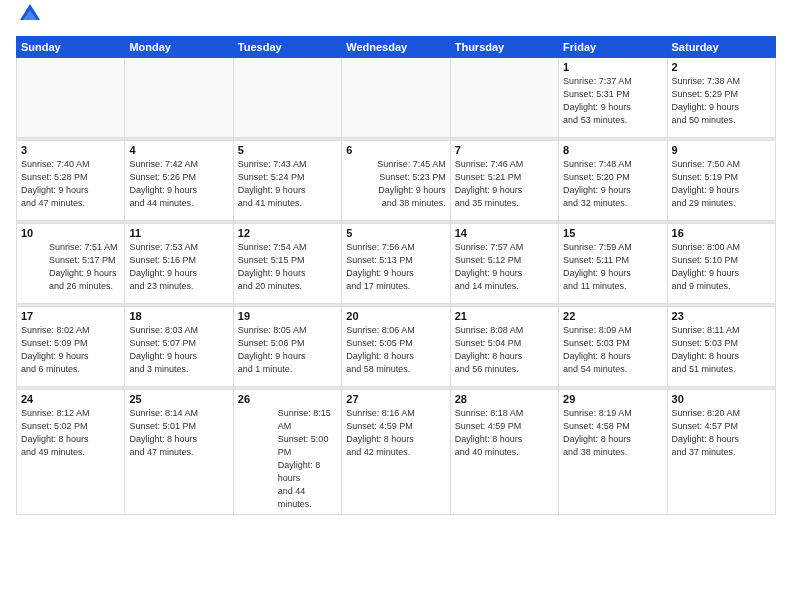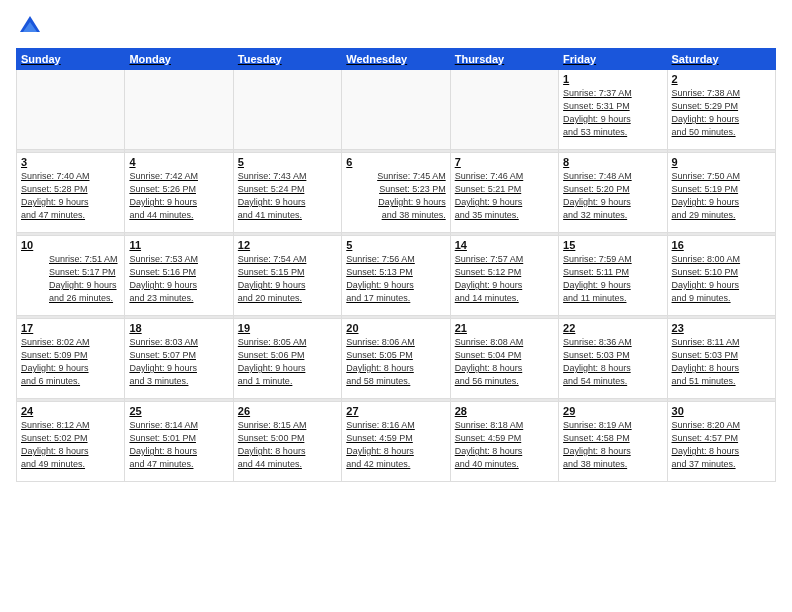--- a/index.html
+++ b/index.html
@@ -6,22 +6,21 @@
     body {
       font-family: Arial, sans-serif;
       background: #fff;
       width: 792px;
       height: 612px;
       overflow: hidden;
     }
     .page {
       width: 792px;
       height: 589px;
-      padding: 12px 16px;
-      text-decoration: underline;
+      padding: 0 16px;
     }
     .header {
       display: flex;
       justify-content: space-between;
       align-items: flex-start;
       margin-bottom: 8px;
     }
     .logo {
       display: flex;
       align-items: center;
@@ -307,21 +306,21 @@
           </td>
           <td>
             <span class="day-num">21</span>
             <div class="day-info" style="white-space: pre-line;">Sunrise: 8:08 AM
 Sunset: 5:04 PM
 Daylight: 8 hours
 and 56 minutes.</div>
           </td>
           <td>
             <span class="day-num">22</span>
-            <div class="day-info" style="white-space: pre-line;">Sunrise: 8:36 AM
+            <div class="day-info" style="white-space: pre-line;">Sunrise: 8:09 AM
 Sunset: 5:03 PM
 Daylight: 8 hours
 and 54 minutes.</div>
           </td>
           <td>
             <span class="day-num">23</span>
             <div class="day-info" style="white-space: pre-line;">Sunrise: 8:11 AM
 Sunset: 5:03 PM
 Daylight: 8 hours
 and 51 minutes.</div>
@@ -346,21 +345,21 @@
           </td>
           <td>
             <span class="day-num">25</span>
             <div class="day-info" style="white-space: pre-line;">Sunrise: 8:14 AM
 Sunset: 5:01 PM
 Daylight: 8 hours
 and 47 minutes.</div>
           </td>
           <td>
             <span class="day-num">26</span>
-            <div class="day-info" style="white-space: pre-line;">Sunrise: 8:15 AM
+            <div class="day-info" style="white-space: pre-line; margin-left: 40px;">Sunrise: 8:15 AM
 Sunset: 5:00 PM
 Daylight: 8 hours
 and 44 minutes.</div>
           </td>
           <td>
             <span class="day-num">27</span>
             <div class="day-info" style="white-space: pre-line;">Sunrise: 8:16 AM
 Sunset: 4:59 PM
 Daylight: 8 hours
 and 42 minutes.</div>

